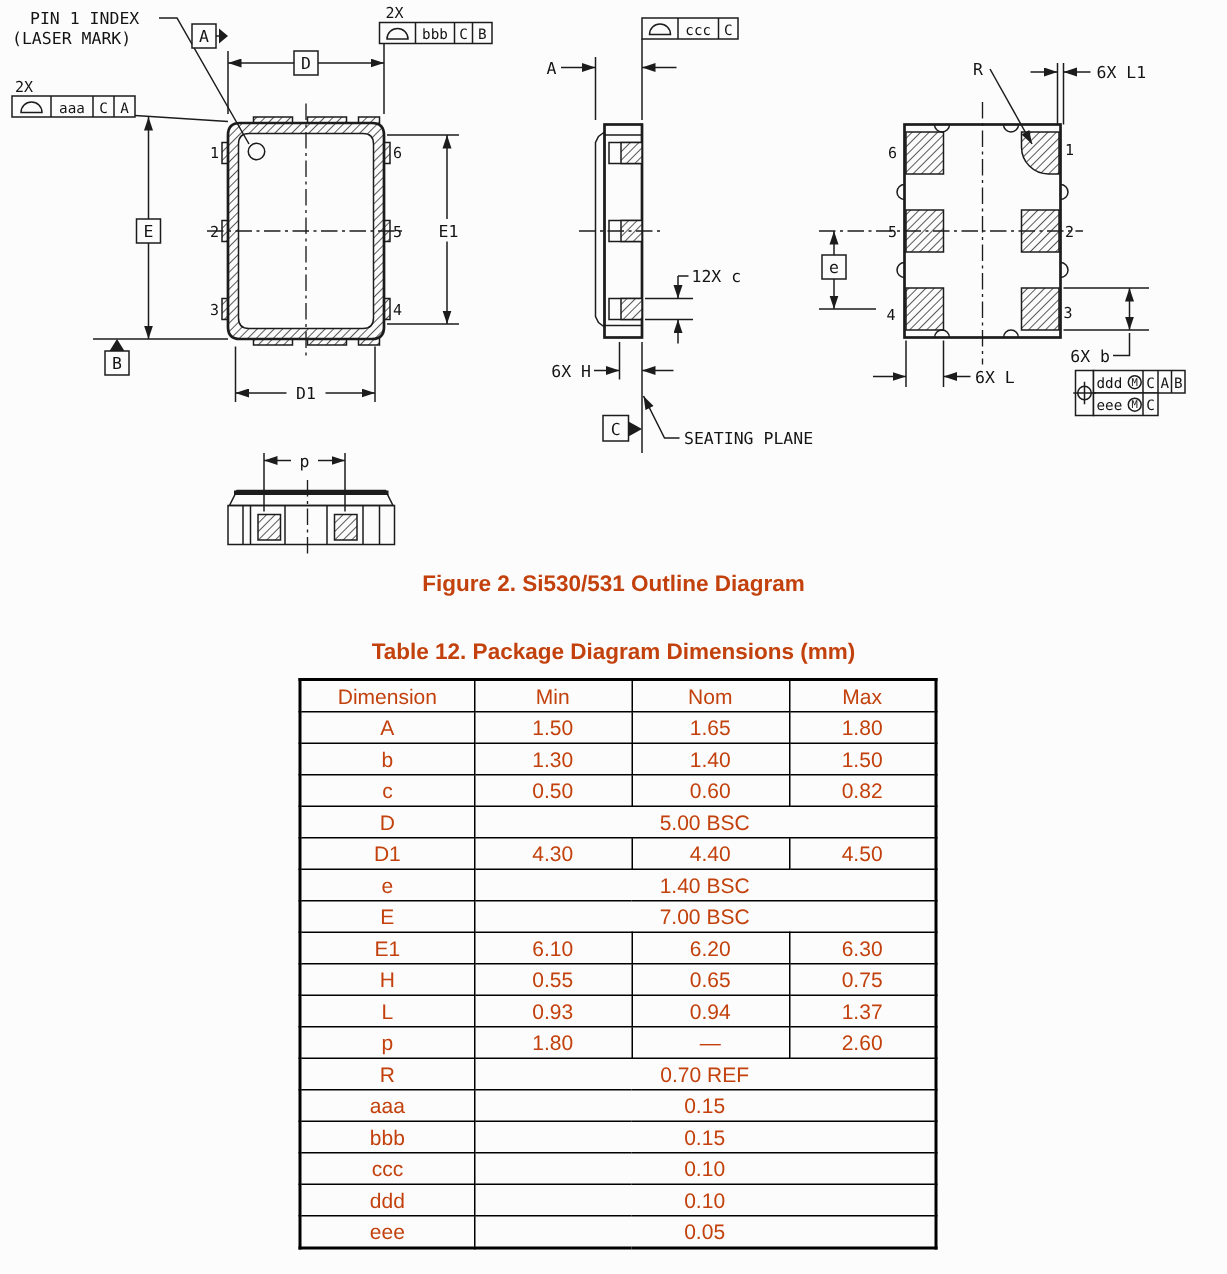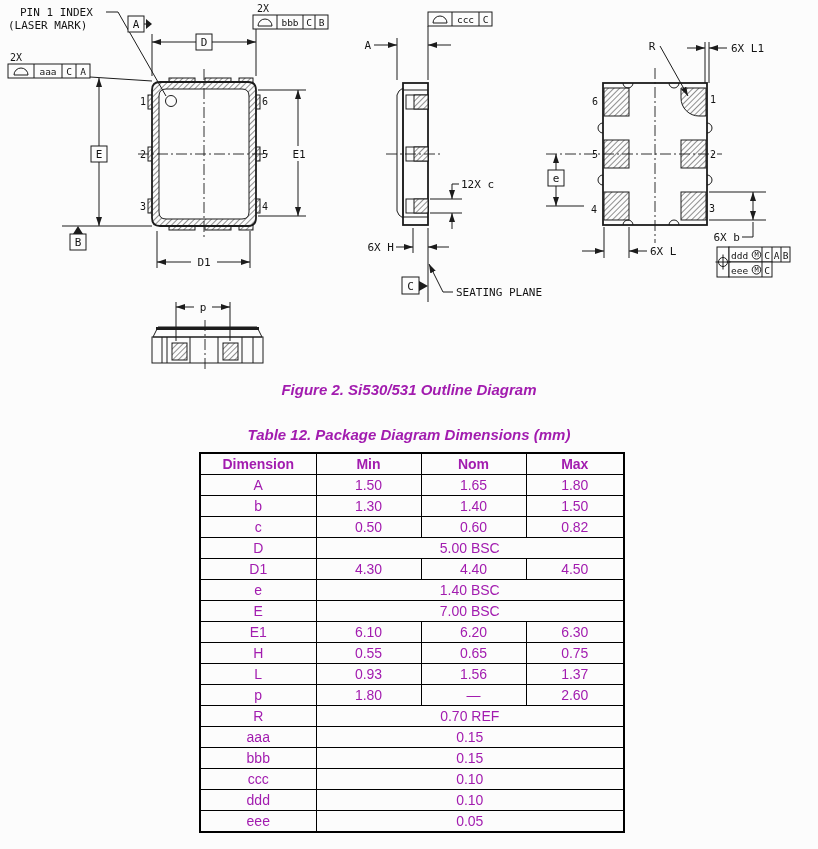--- a/index.html
+++ b/index.html
@@ -1,38 +1,38 @@
 <!DOCTYPE html>
 <html><head>
 <meta charset="utf-8">
 <style>
   html,body{margin:0;padding:0;background:#e8e8e8;}
   #page{position:relative;width:818px;height:849px;background:#fcfcfc;overflow:hidden;
-        font-family:"Liberation Sans",sans-serif;color:#a21caf;}
+        font-family:"Liberation Sans",sans-serif;color:#c2410c;}
   .abs{position:absolute;}
   
   svg text{fill:#141414;}
   .txt{font-family:"DejaVu Sans Mono",monospace;font-size:11px;}
   .txtm{font-family:"DejaVu Sans Mono",monospace;font-size:10px;}
   .txtp{font-family:"DejaVu Sans Mono",monospace;font-size:9.5px;}
   .ln{stroke:#1c1c1c;stroke-width:1;fill:none;}
   .ln2{stroke:#1c1c1c;stroke-width:1.8;fill:none;}
   .cl{stroke:#1c1c1c;stroke-width:0.9;fill:none;stroke-dasharray:11 3 2 3;}
   .dim{stroke:#1c1c1c;stroke-width:1;fill:none;}
   .bgbox{fill:#fcfcfc;stroke:#1c1c1c;stroke-width:1;}
   .bgplain{fill:#fcfcfc;stroke:none;}
   .hpad{fill:url(#h);stroke:#1c1c1c;stroke-width:1;}
   .solid{fill:#1c1c1c;stroke:none;}
   
-  .caption{left:0;width:818px;text-align:center;font-size:15px;font-weight:bold;font-style:italic;}
+  .caption{left:0;width:818px;text-align:center;font-size:15px;font-weight:bold;}
   
   #dimtable{border-collapse:collapse;table-layout:fixed;background:#fcfcfc;}
   #dimtable th,#dimtable td{border:1px solid #000;height:20px;padding:0;text-align:center;
      font-size:14px;line-height:20px;overflow:hidden;}
-  #dimtable th{font-weight:bold;margin-top:38px;}
+  #dimtable th{font-weight:normal;margin-top:38px;}
   #dimtable{border:2px solid #000;}
 </style>
 </head>
 <body>
 
 <div id="page">
 
 <svg class="abs" style="left:0;top:0" width="818" height="378" viewBox="0 0 818 378">
   <defs>
     <pattern id="h" width="4" height="4" patternUnits="userSpaceOnUse" patternTransform="rotate(45)">
@@ -399,21 +399,21 @@
         </tr>
     <tr>
           <td>H</td>
           <td>0.55</td>
           <td>0.65</td>
           <td>0.75</td>
         </tr>
     <tr>
           <td>L</td>
           <td>0.93</td>
-          <td>1.56</td>
+          <td>0.94</td>
           <td>1.37</td>
         </tr>
     <tr>
           <td>p</td>
           <td>1.80</td>
           <td>—</td>
           <td>2.60</td>
         </tr>
     <tr>
           <td>R</td>

